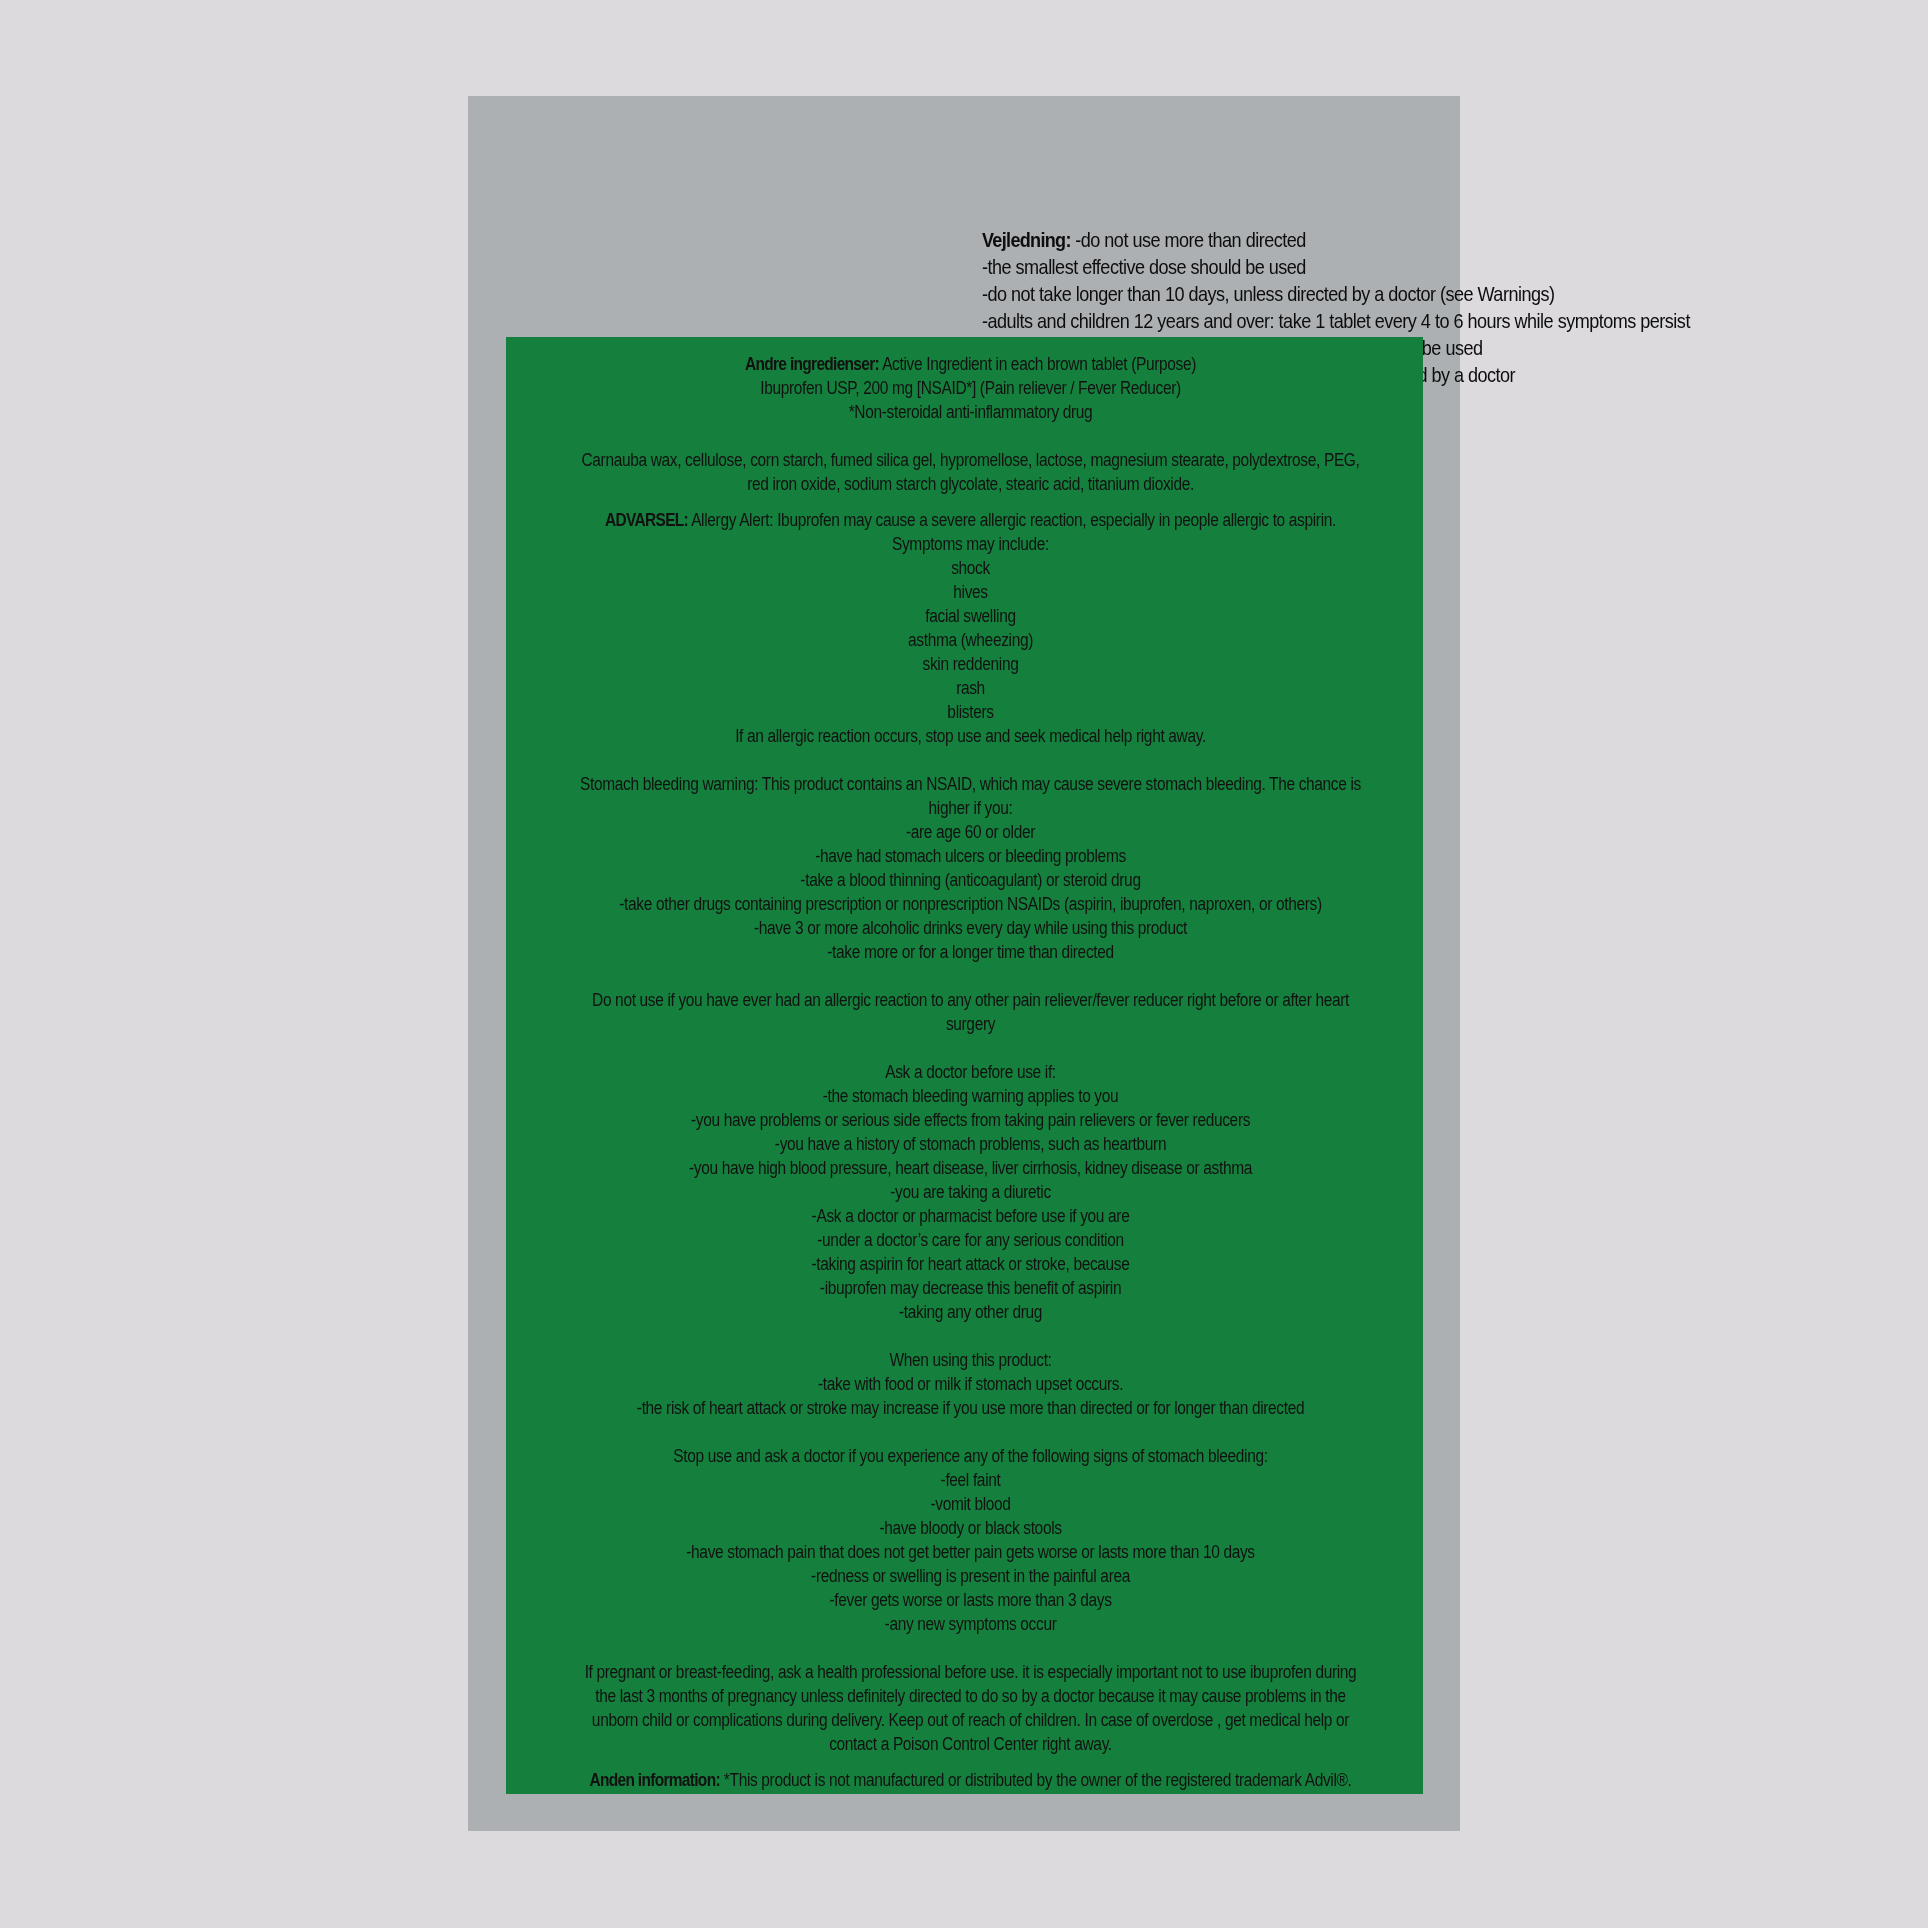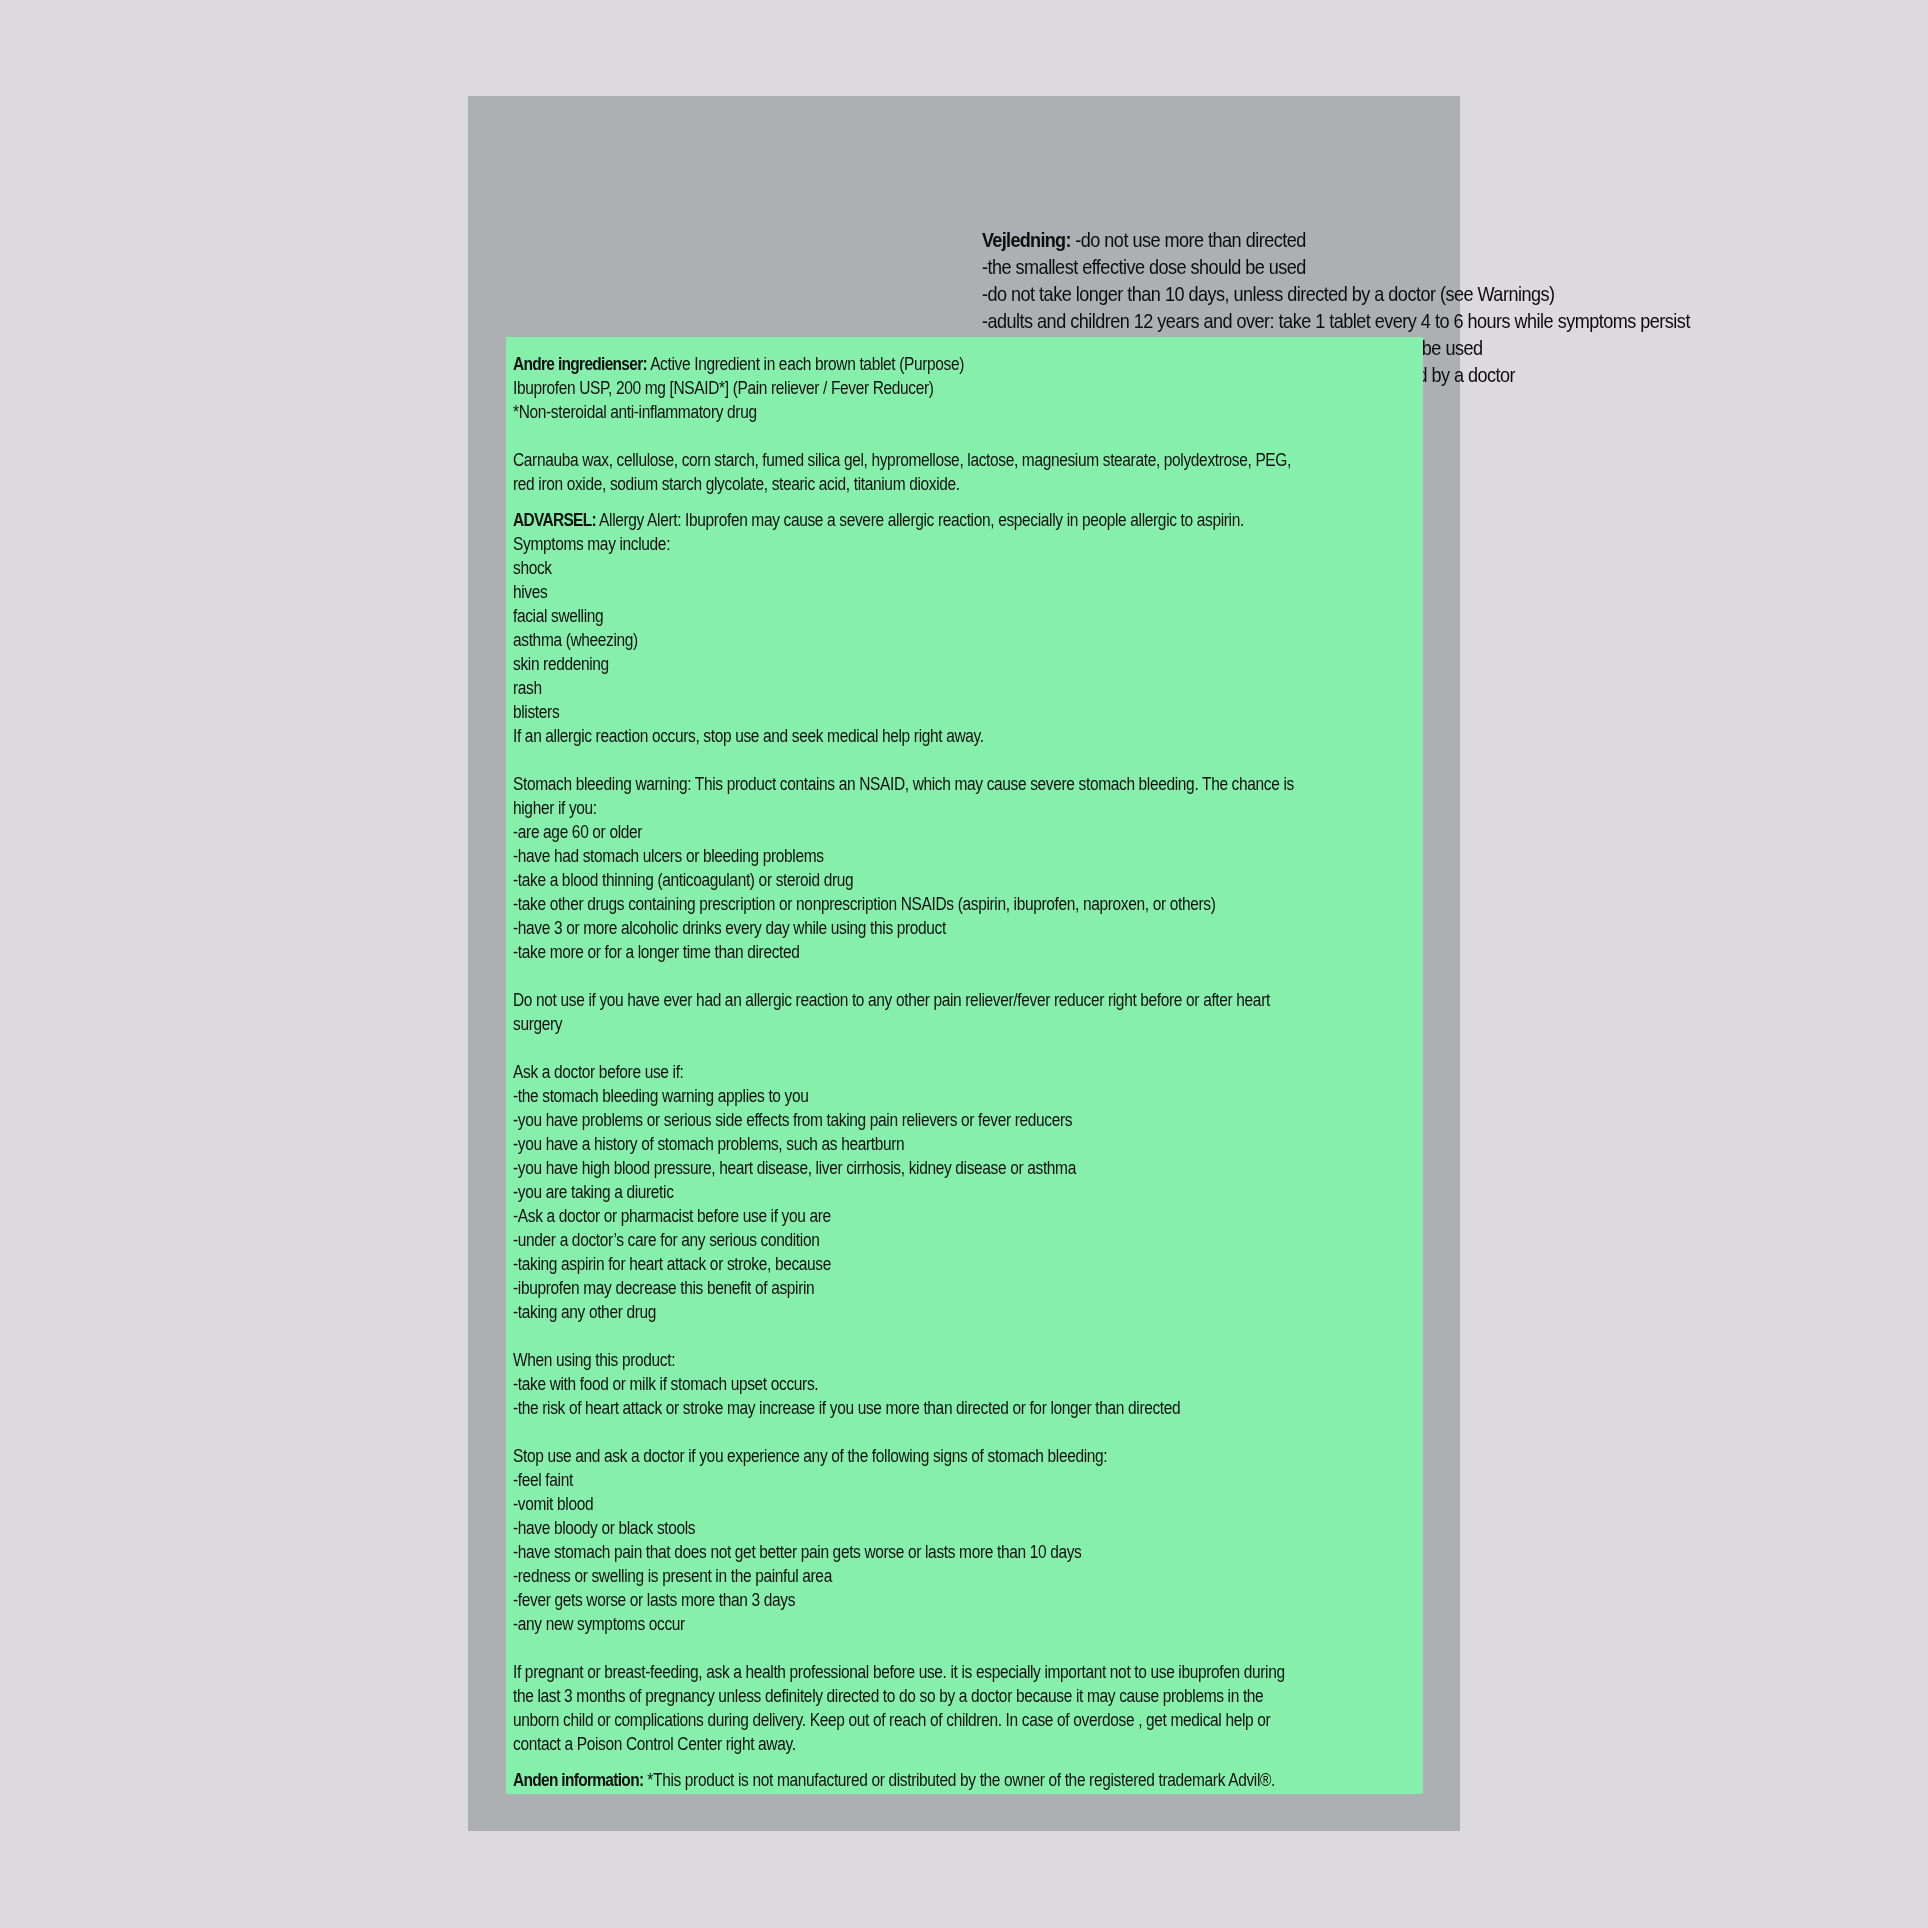--- a/index.html
+++ b/index.html
@@ -28,21 +28,22 @@
     transform-origin: left top;
     white-space: nowrap;
     color: #0d0d0d;
   }
   .directions .line { display: block; }
   .label { font-weight: bold; letter-spacing: -0.8px; }
   .content {
     position: absolute;
     left: 506px; top: 337px;
     width: 917px; height: 1457px;
-    background: #86efac;
+    background: #15803d;
+    text-align: center;
   }
   .text {
     position: absolute;
     left: 6.6px; top: 15px;
     width: 1064px;
     font-size: 18px;
     line-height: 24px;
     letter-spacing: -0.4px;
     transform: scaleX(0.86);
     transform-origin: left top;

